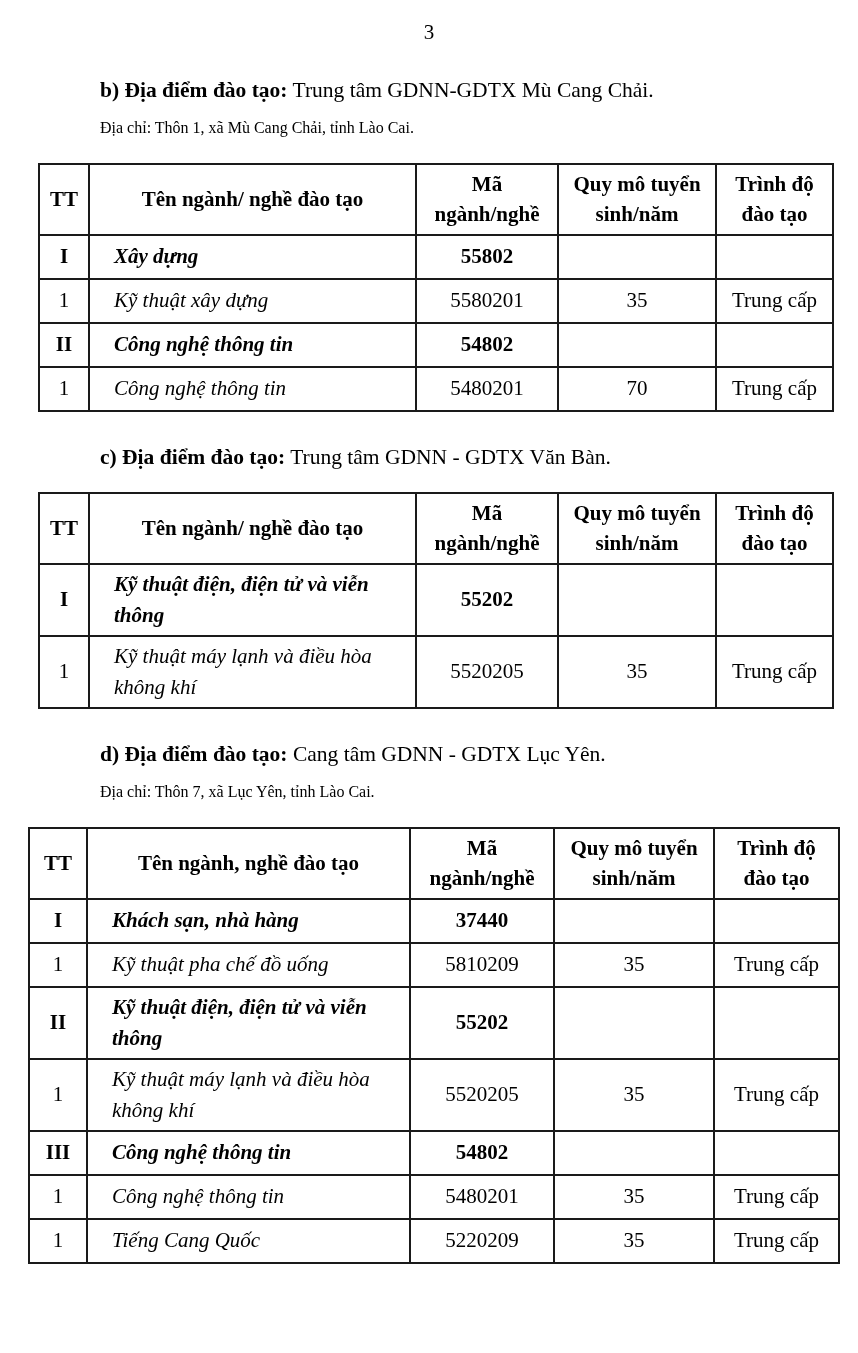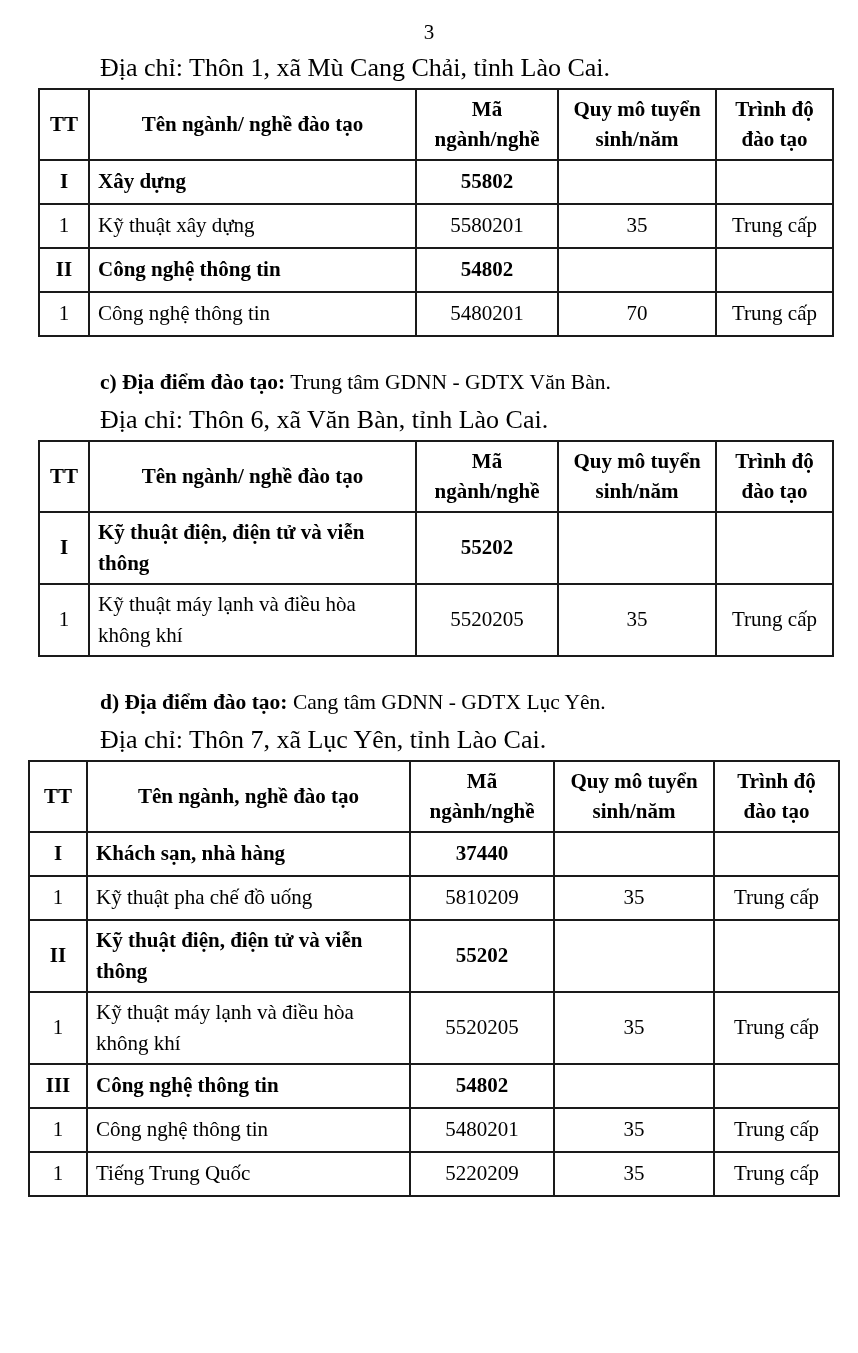--- a/index.html
+++ b/index.html
@@ -4,34 +4,34 @@
 <style>
   * { margin:0; padding:0; box-sizing:border-box; }
   html,body { background:#ffffff; }
   .doc {
     position:relative; width:858px; height:1353px; background:#ffffff;
     font-family:"Liberation Serif", serif; color:#000; overflow:hidden;
   }
   .pagenum { text-align:center; padding-top:20px; font-size:21px; }
   .heading { margin:30px 0 0 100px; font-size:21.5px; line-height:30px; }
   .heading b { font-weight:bold; }
-  .address { margin:8px 0 0 100px; font-size:26px; line-height:30px; }
-  table { border-collapse:collapse; table-layout:fixed; margin-top:5px; }
+  .address { margin:8px 0 0 100px; font-size:16px; line-height:30px; }
+  table { border-collapse:collapse; table-layout:fixed; margin-top:20px; }
   .tbl-b, .tbl-c { margin-left:38px; width:794px; }
   .tbl-d { margin-left:28px; width:810px; }
   th, td { border:2px solid #1a1a1a; }
   th {
     font-size:21px; font-weight:bold; text-align:center; vertical-align:middle;
     padding:4px 4px; height:68px; line-height:1.45;
   }
   td {
     font-size:21px; vertical-align:middle; padding:4px 5px; height:44px; line-height:31px;
     text-align:center;
   }
-  td.name { text-align:left; white-space:pre-line; padding-left:8px; }
+  td.name { text-align:left; white-space:pre-line; padding-left:24px;font-style:italic; }
   tr.cat td { font-weight:bold; }
   
   .tbl-b col.c1, .tbl-c col.c1 { width:50px; }
   .tbl-b col.c2, .tbl-c col.c2 { width:327px; }
   .tbl-b col.c3, .tbl-c col.c3 { width:142px; }
   .tbl-b col.c4, .tbl-c col.c4 { width:158px; }
   .tbl-b col.c5, .tbl-c col.c5 { width:117px; }
   
   .tbl-d col.c1 { width:58px; }
   .tbl-d col.c2 { width:323px; }
@@ -39,20 +39,21 @@
   .tbl-d col.c4 { width:160px; }
   .tbl-d col.c5 { width:125px; }
 </style>
 </head>
 <body>
 
 <div class="doc">
 
   <div class="pagenum">3</div>
 
+  <p class="heading"><b>b) Địa điểm đào tạo:</b> <span>Trung tâm GDNN-GDTX Mù Cang Chải.</span></p>
   <p class="address">Địa chỉ: Thôn 1, xã Mù Cang Chải,  tỉnh Lào Cai.</p>
   <table class="tbl-b">
     <colgroup>
       <col class="c1">
         <col class="c2">
         <col class="c3">
         <col class="c4">
         <col class="c5">
     </colgroup>
     <thead>
@@ -90,21 +91,20 @@
           <td>1</td>
           <td class="name">Công nghệ thông tin</td>
           <td>5480201</td>
           <td>70</td>
           <td>Trung cấp</td>
         </tr>
       </tbody>
   </table>
 
   <p class="heading"><b>c) Địa điểm đào tạo:</b> <span>Trung tâm GDNN - GDTX Văn Bàn.</span></p>
-  <p class="address">Địa chỉ: Thôn 6, xã Văn Bàn, tỉnh Lào Cai.</p>
   <table class="tbl-c">
     <colgroup>
       <col class="c1">
         <col class="c2">
         <col class="c3">
         <col class="c4">
         <col class="c5">
     </colgroup>
     <thead>
         <tr>
@@ -194,21 +194,21 @@
         </tr>
         <tr>
           <td>1</td>
           <td class="name">Công nghệ thông tin</td>
           <td>5480201</td>
           <td>35</td>
           <td>Trung cấp</td>
         </tr>
         <tr>
           <td>1</td>
-          <td class="name">Tiếng Trung Quốc</td>
+          <td class="name">Tiếng Cang Quốc</td>
           <td>5220209</td>
           <td>35</td>
           <td>Trung cấp</td>
         </tr>
       </tbody>
   </table>
 
 </div>
 
 </body></html>

